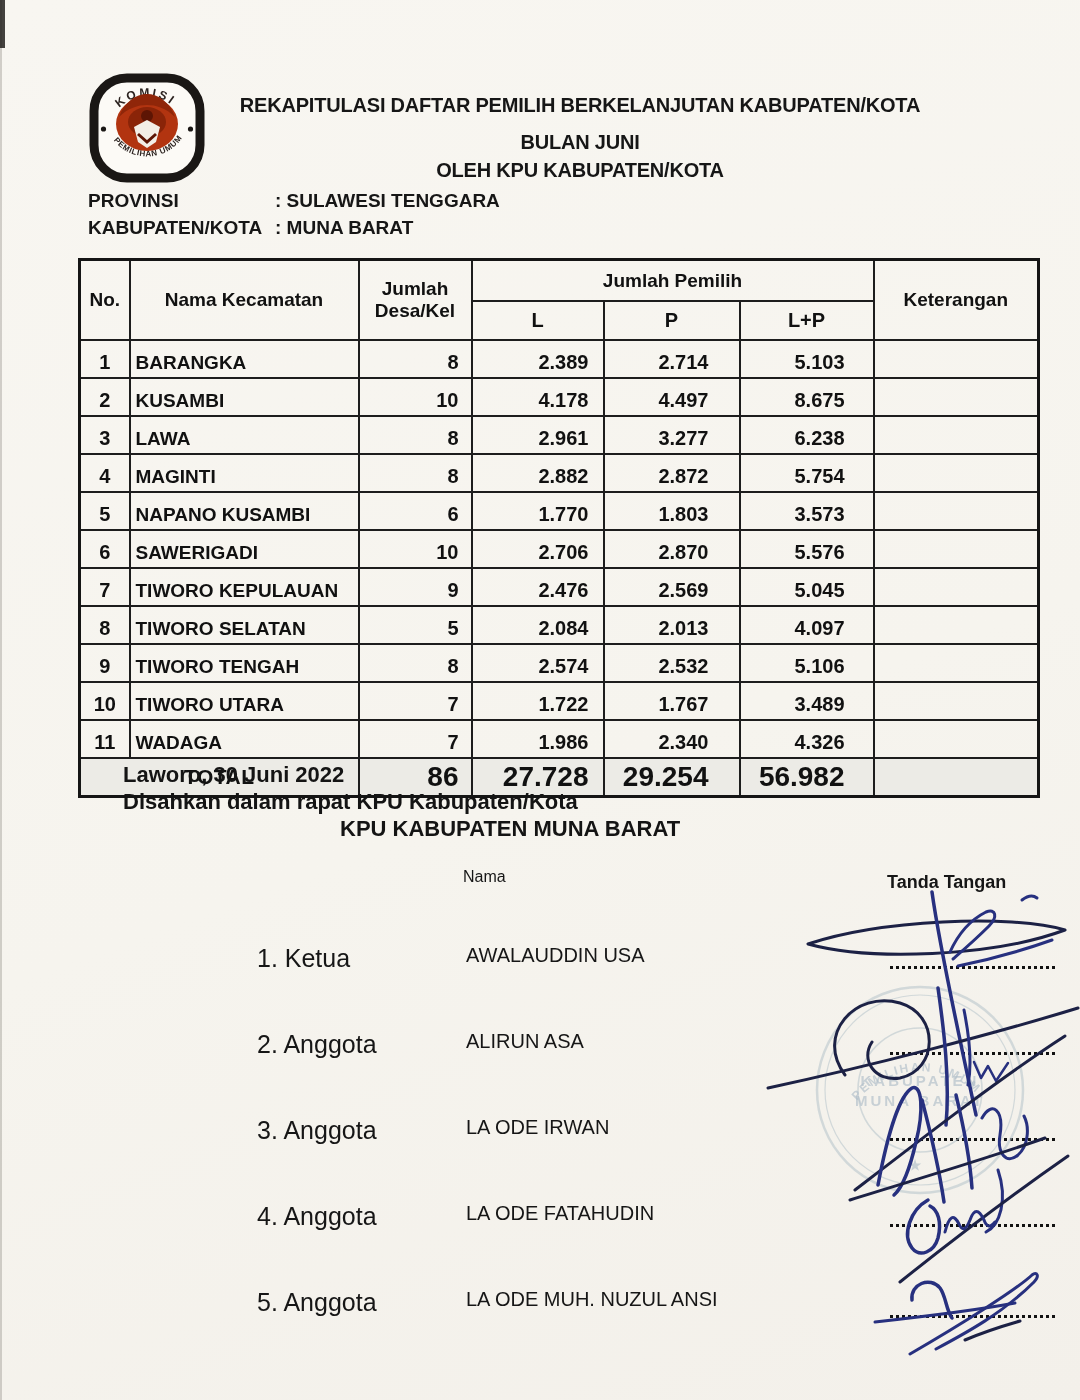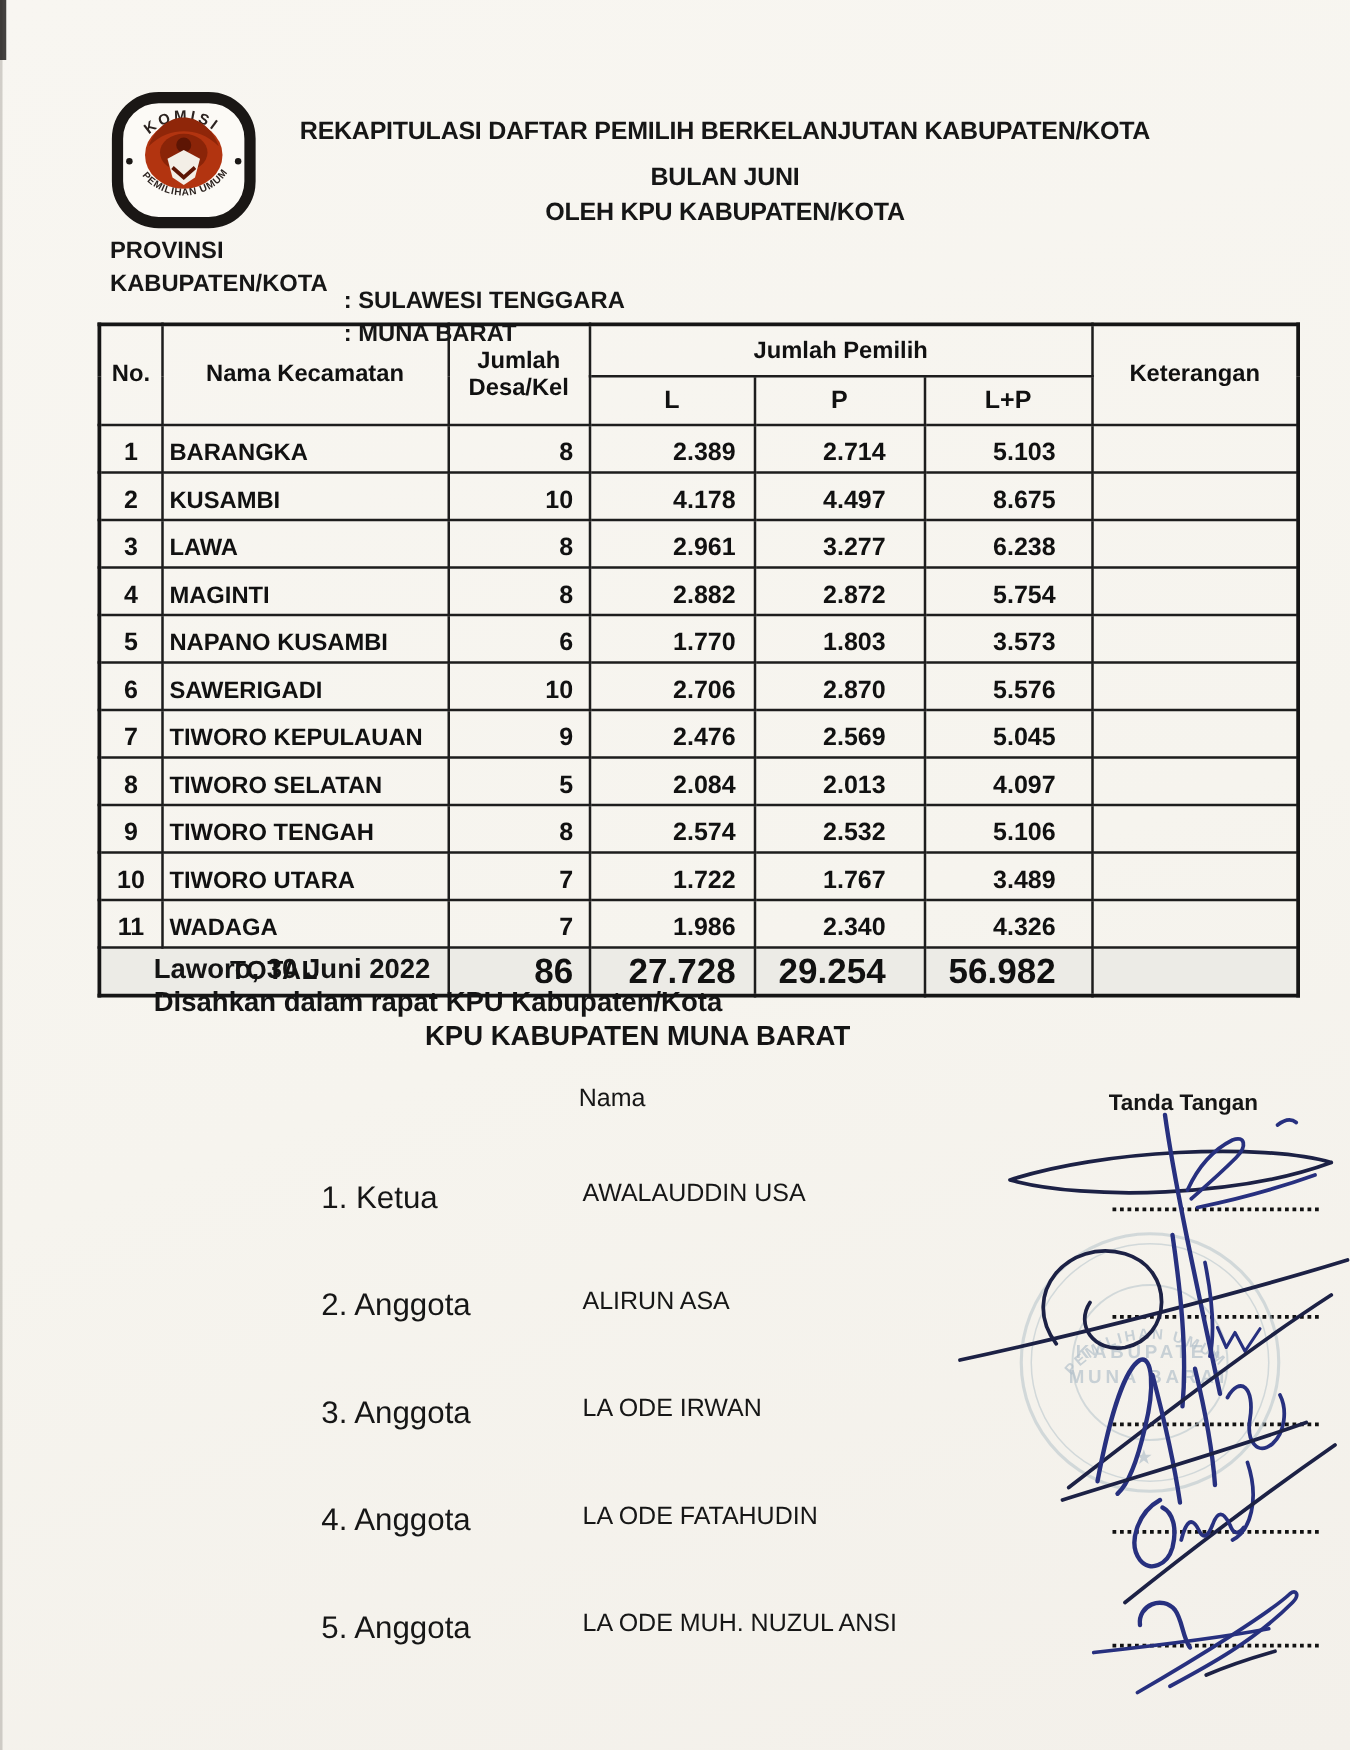--- a/index.html
+++ b/index.html
@@ -7,21 +7,21 @@
     position:relative; width:1080px; height:1400px; margin:0 auto;
     background:linear-gradient(160deg,#f8f6f1 0%, #f6f4ee 55%, #f3f0ea 100%);
     font-family:"Liberation Sans", sans-serif; color:#161616; overflow:hidden;
   }
   .edge-sliver { position:absolute; left:0; top:0; width:5px; height:48px; background:#23211e; opacity:.85; }
   .edge-line { position:absolute; left:0; top:0; width:2px; height:1400px; background:#5a564f; opacity:.25; }
 
   .abs { position:absolute; }
   .title-line { left:140px; width:880px; text-align:center; font-weight:700; font-size:20px; letter-spacing:-0.2px; }
   .meta-label { font-weight:700; font-size:19px; }
-  .meta-value { font-weight:700; font-size:19px;margin-top:40px; }
+  .meta-value { font-weight:700; font-size:19px; }
 
   table.recap {
     position:absolute; left:78px; top:258px; width:959px;
     border-collapse:collapse; table-layout:fixed;
     font-weight:700; font-size:20px; color:#111;
   }
   table.recap th, table.recap td { border:2px solid #1d1d1d; overflow:hidden; white-space:nowrap; }
   table.recap { border:3px solid #151515; }
   thead th { font-size:19px; text-align:center; vertical-align:middle; padding:2px 2px; }
   thead tr.sub th { height:33px; font-size:20px; }
@@ -31,21 +31,21 @@
   .col-kec { text-align:left; padding-left:5px; font-size:19px; }
   .col-desa{ text-align:right; padding-right:12px; }
   .col-l   { text-align:right; padding-right:14px; }
   .col-p   { text-align:right; padding-right:30px; }
   .col-lp  { text-align:right; padding-right:28px; }
   tfoot td { height:34px; background:#ecebe6; border-bottom:6px double #151515; vertical-align:middle; }
   tfoot .total-label { text-align:center; font-size:21px; letter-spacing:.5px;margin-top:48px; }
   tfoot td.num { font-size:28px; }
 
   .closing { font-size:22px; font-weight:700; color:#141414; }
-  .nama-hdr { font-size:20px; font-weight:400; }
+  .nama-hdr { font-size:16px; font-weight:400; }
   .ttd-hdr { font-size:18px; font-weight:600; }
 
   .signer-row { position:absolute; left:0; top:0; width:1080px; height:60px; }
   .signer-row .role  { position:absolute; left:257px; top:0; font-size:25px; font-weight:400; }
   .signer-row .sname { position:absolute; left:466px; top:0; font-size:20px; font-weight:400; }
   .signer-row .dotline { position:absolute; left:890px; width:165px; height:0; border-bottom:3px dotted #121212; }
 
   svg.sig-overlay { position:absolute; left:760px; top:870px; width:320px; height:510px; pointer-events:none; }
   .ink1 { fill:none; stroke:#1c2145; stroke-linecap:round; stroke-linejoin:round; }
   .ink2 { fill:none; stroke:#27307f; stroke-linecap:round; stroke-linejoin:round; }

